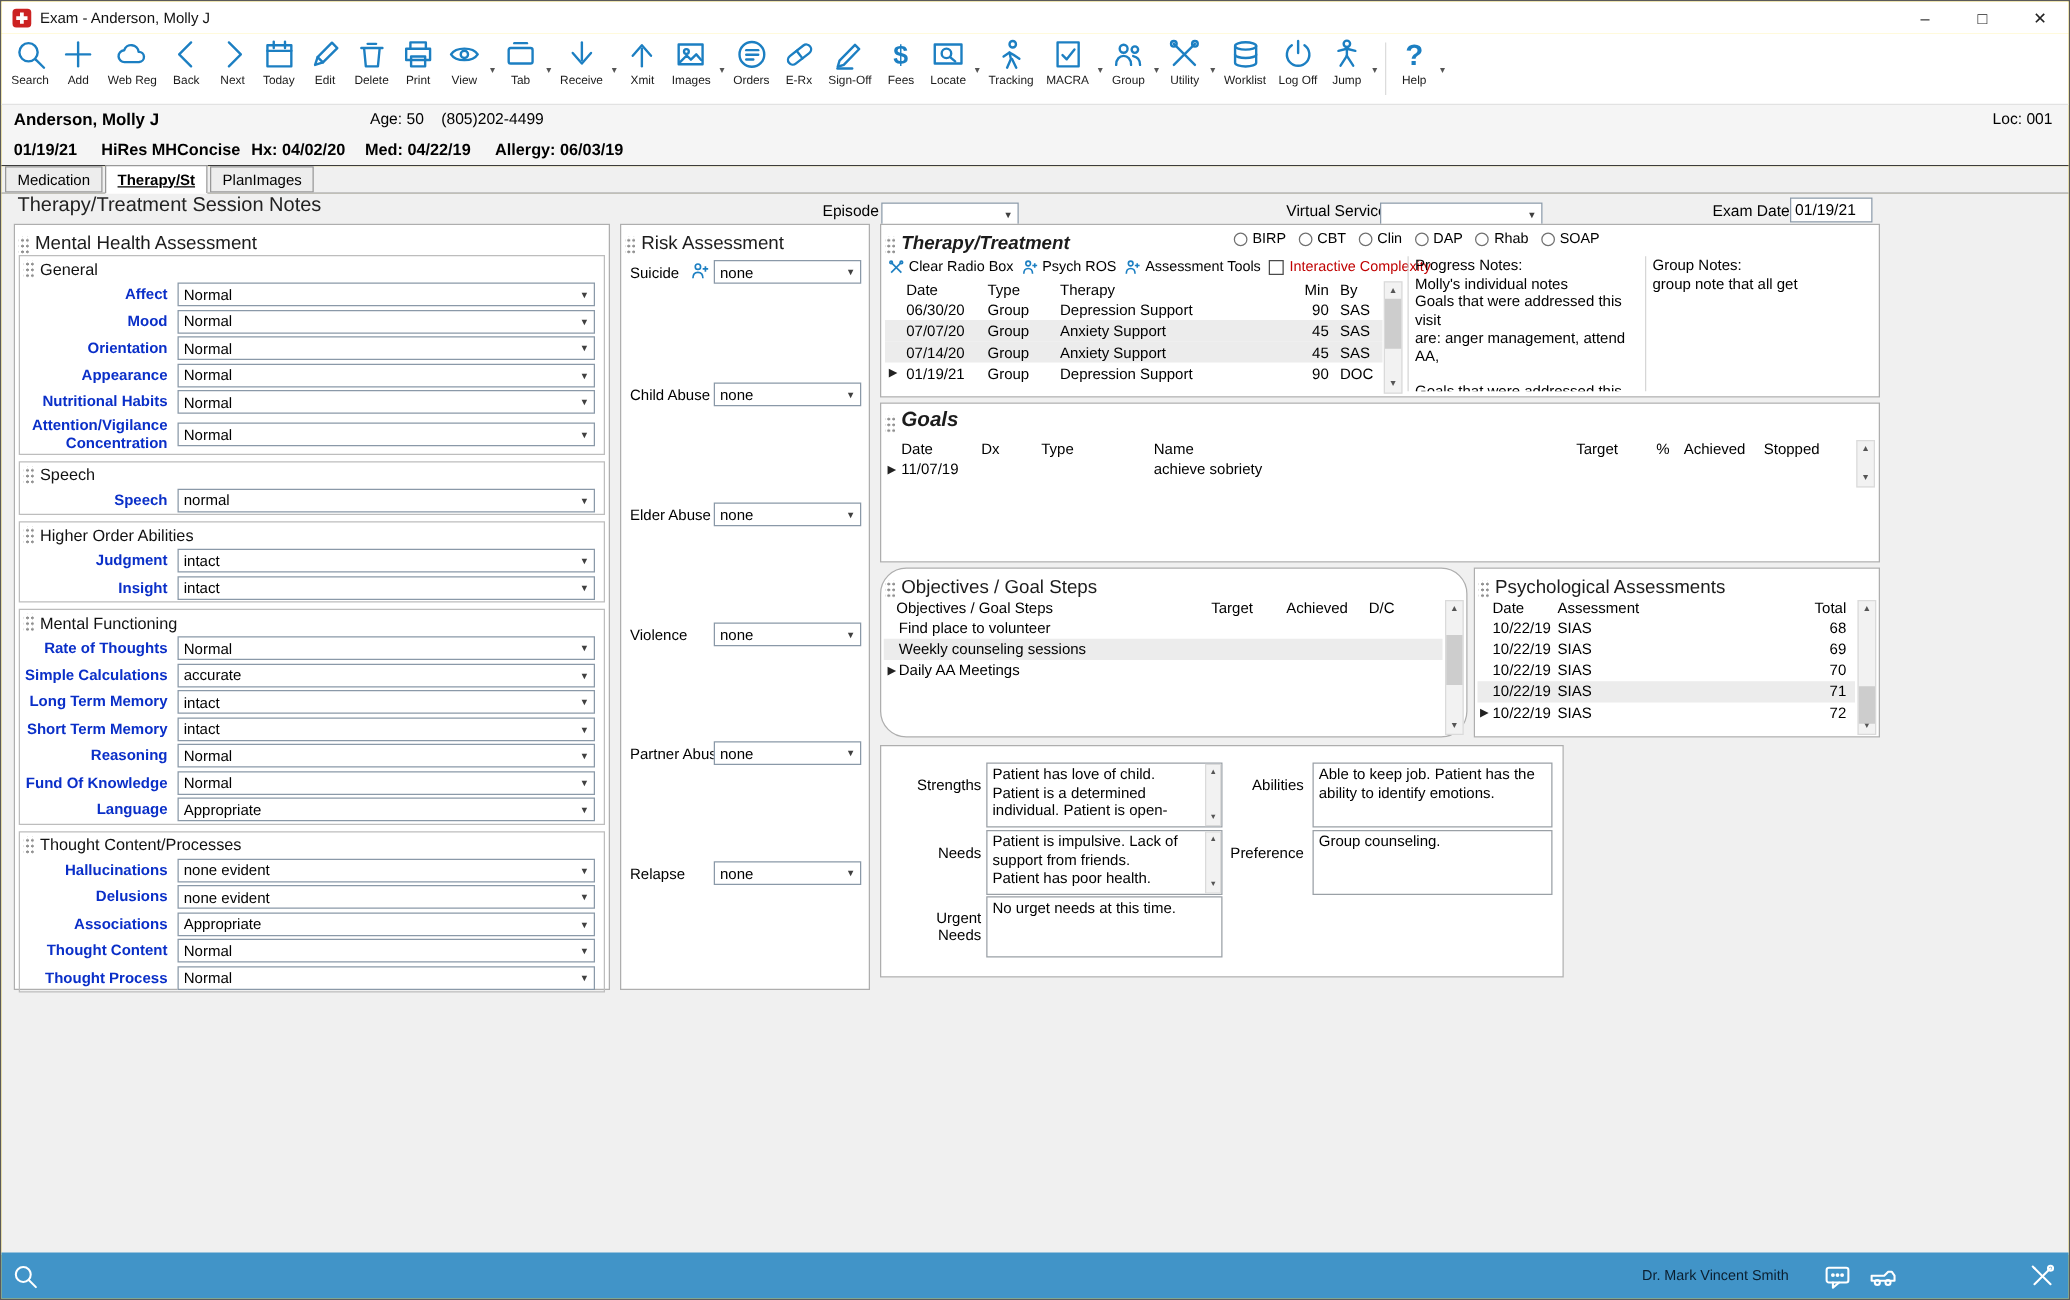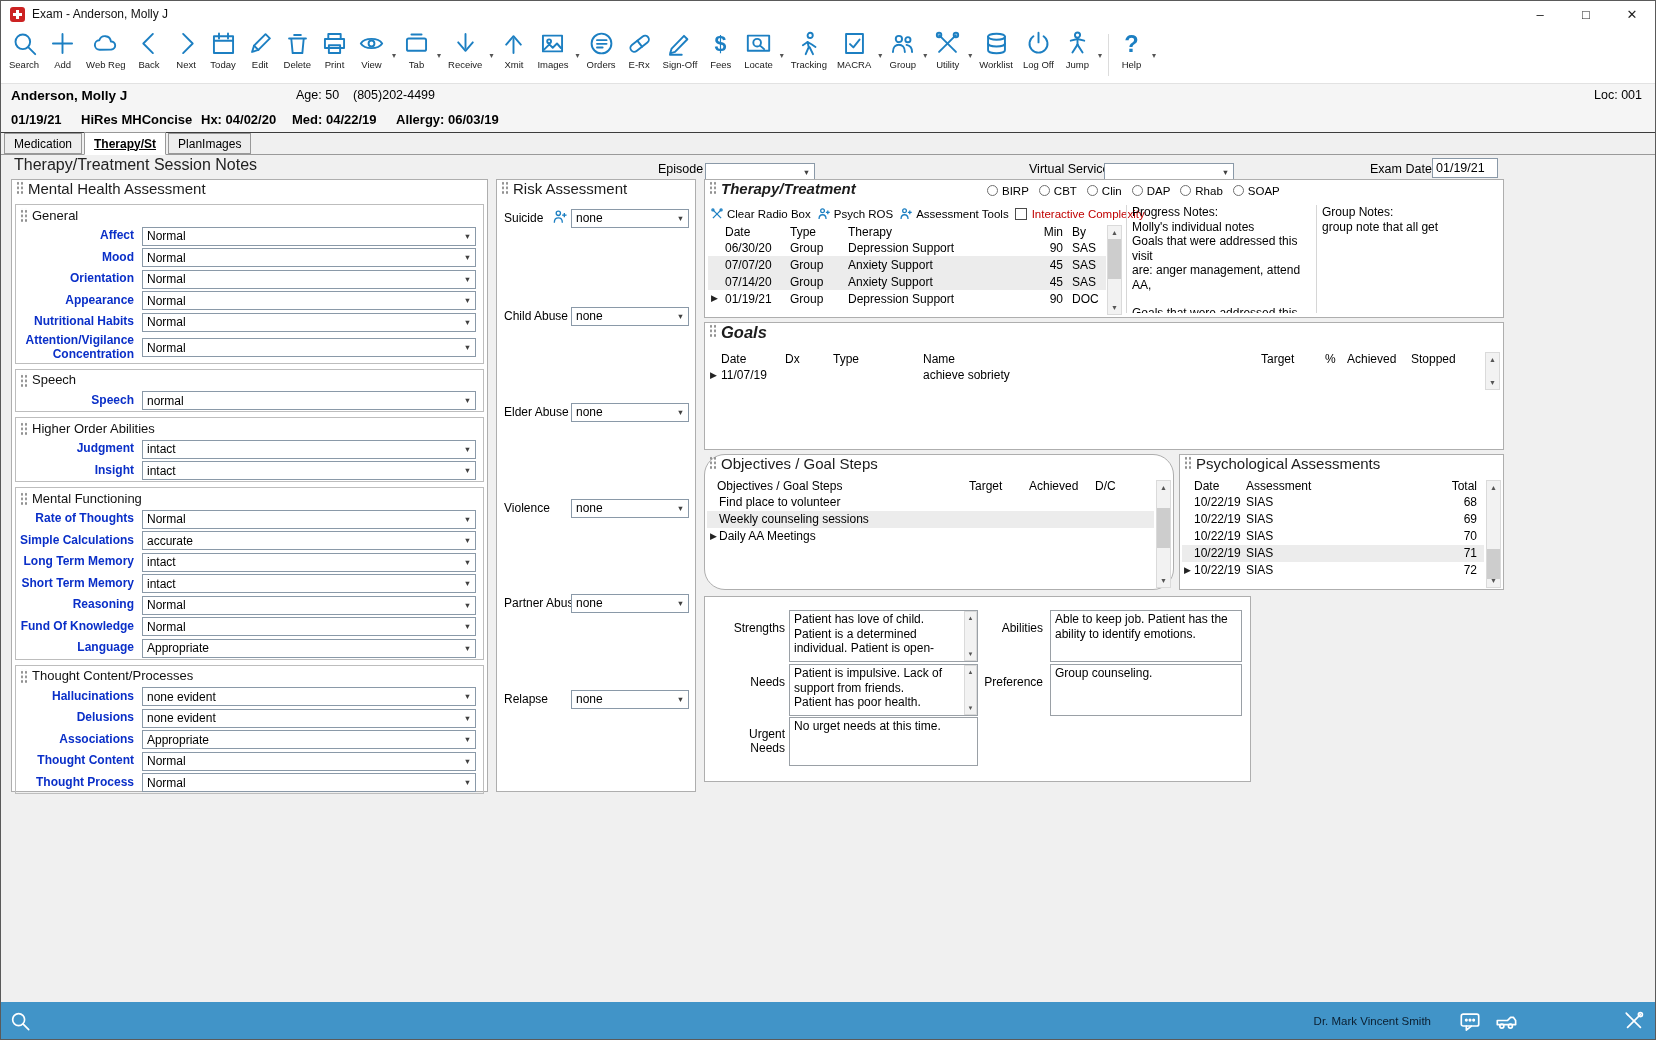--- a/index.html
+++ b/index.html
@@ -64,21 +64,21 @@
   .panel{position:absolute;background:#fff;border:1px solid #aeaeae;}
   .mh-panel{left:10px;top:24px;width:477px;height:613px;}
   .risk-panel{left:495px;top:24px;width:200px;height:613px;}
   .tx-panel{left:703px;top:24px;width:800px;height:139px;}
   .goals-panel{left:703px;top:167px;width:800px;height:128px;}
   .obj-panel{left:703px;top:299px;width:470px;height:136px;border-radius:21px;}
   .psych-panel{left:1178px;top:299px;width:325px;height:136px;}
   .careplan-panel{left:703px;top:441px;width:547px;height:186px;}
   .discharge-panel{left:1255px;top:441px;width:248px;height:186px;}
 
-  .panel-hd{display:flex;align-items:flex-start;height:23px;padding-left:3px;}
+  .panel-hd{display:flex;align-items:flex-end;height:23px;padding-left:3px;}
   .grip{width:8px;height:14px;margin-right:5px;flex:none;cursor:grab;
     background-image:radial-gradient(circle,#909090 1px,transparent 1.3px);
     background-size:4px 4.6px;background-position:1px 1px;}
   .panel-title{font-size:15px;color:#1c1c1c;white-space:nowrap;}
   .panel-title.it{font-style:italic;font-weight:bold;}
   .panel-title.big{font-size:16.5px;}
 
   
   .dd{display:inline-flex;align-items:center;height:19px;border:1px solid #8a99a8;background:#fff;cursor:pointer;width:100%;}
   .dd-text{flex:1;font-size:12px;padding-left:4px;white-space:nowrap;overflow:hidden;color:#000;}
@@ -95,21 +95,21 @@
 
   
   .risk-row{position:absolute;left:7px;right:6px;height:20px;}
   .risk-label{position:absolute;left:0;top:3px;font-size:12px;color:#000;}
   .risk-icon{position:absolute;left:48px;top:1px;width:16px;height:16px;cursor:pointer;}
   .ris k-icon svg,.risk-icon svg{width:16px;height:16px;fill:none;stroke:var(--icon-blue);stroke-width:2;}
   .risk-dd{position:absolute;right:0;top:0;width:118px;}
 
   
   .tx-radios{position:absolute;left:282px;top:5px;display:flex;gap:10px;align-items:center;}
-  .radio{display:flex;align-items:flex-start;gap:4px;cursor:pointer;}
+  .radio{display:flex;align-items:center;gap:4px;cursor:pointer;}
   .rb{width:11px;height:11px;border:1px solid #707070;border-radius:50%;background:#fff;flex:none;}
   .rb-label{font-size:11.5px;}
   .tx-toolbar{position:absolute;left:5px;top:25px;height:17px;display:flex;align-items:center;}
   .tx-btn{display:flex;align-items:center;gap:3px;margin-right:6px;font-size:11.5px;cursor:pointer;white-space:nowrap;}
   .tx-btn svg{width:14px;height:14px;fill:none;stroke:var(--icon-blue);color:var(--icon-blue);stroke-width:2.2;}
   .cb{width:12px;height:12px;border:1px solid #4a4a4a;background:#fff;margin-right:5px;flex:none;cursor:pointer;}
   .ic-label{font-size:11.5px;color:var(--alert-red);white-space:nowrap;}
   .tx-note{position:absolute;top:25px;bottom:4px;border-left:1px solid #d6d6d6;padding-left:5px;overflow:hidden;}
   .notes-progress{left:421px;width:190px;}
   .notes-group{left:611px;width:187px;}

